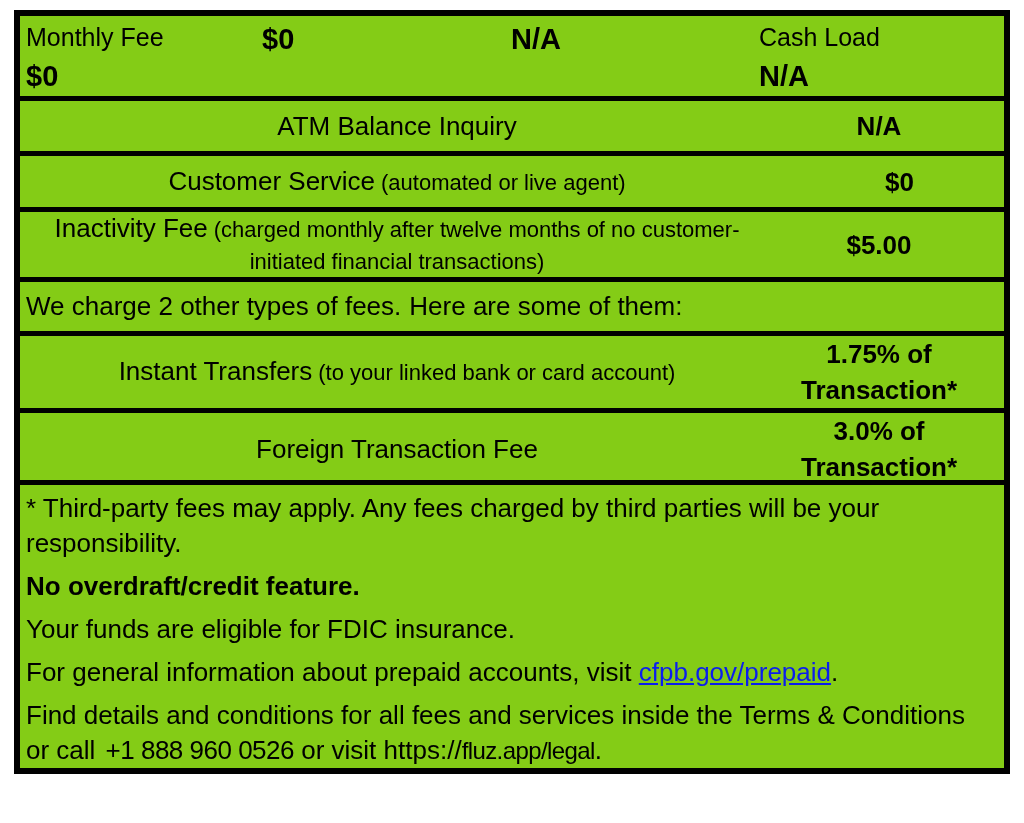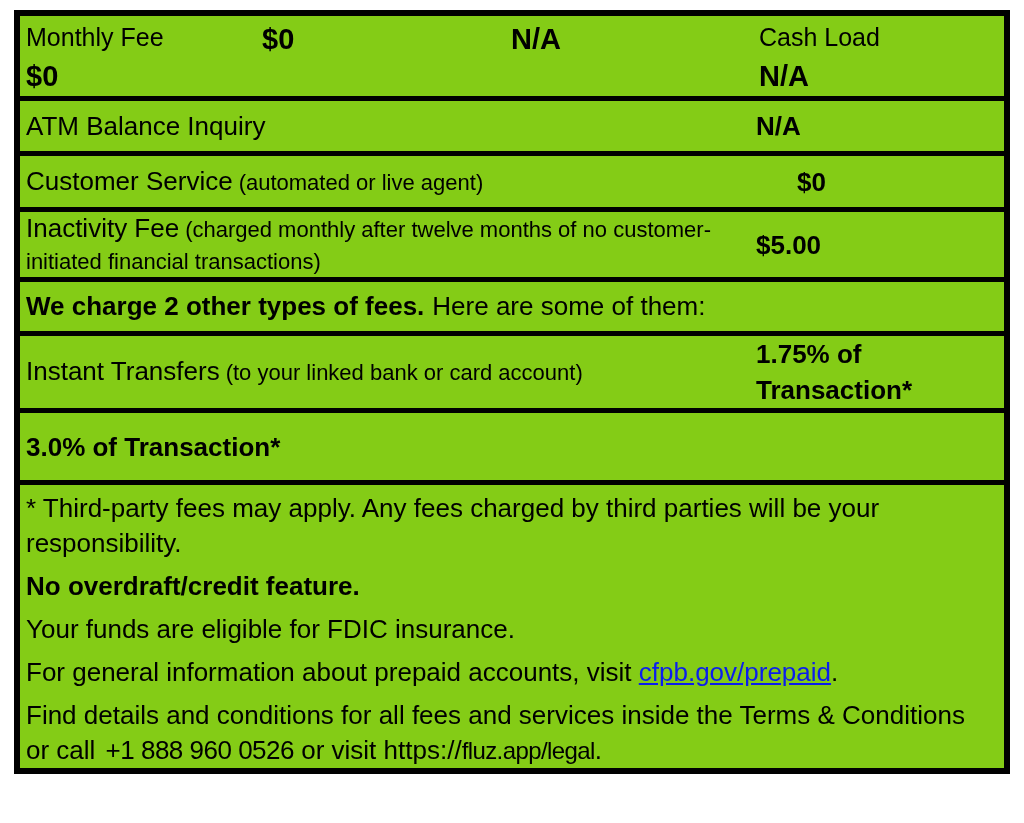--- a/index.html
+++ b/index.html
@@ -28,41 +28,42 @@
     padding: 3px 8px 0 6px;
   }
   .hlabel { font-size: 25px; line-height: 37px; white-space: nowrap; }
   .hvalue { font-size: 29px; font-weight: bold; line-height: 40px; }
 
   
   .fee-row {
     display: grid;
     grid-template-columns: 730px 1fr;
     align-items: center;
-    padding: 0 8px 0 6px;
+    padding: 0 8px 0 12px;
+    text-align: center;
   }
   .h-atm   { height: 55px; }
   .h-cs    { height: 56px; gap: 41px; }
   .h-inact { height: 70px; }
   .h-it    { height: 77px; }
   .h-ftf   { height: 72px; }
   .fee-label { font-size: 26px; line-height: 30px; }
   .note { font-size: 22px; margin-left: 6px; }
   .fee-value { font-size: 26px; font-weight: bold; line-height: 36px; }
 
   
   .other-row {
     height: 54px;
     display: flex;
     align-items: center;
     font-size: 26px;
     padding: 0 8px 0 6px;
     white-space: nowrap;
   }
-  .other-bold { font-weight: bold; }
+  .other-bold { font-weight: normal; }
   .other-rest { margin-left: 8px; }
 
   
   .footer-row {
     height: 288px;
     padding: 6px 10px 0 6px;
     font-size: 26px;
     line-height: 35px;
   }
   .footer-row p { margin: 0 0 8px 0; }
@@ -120,20 +121,23 @@
   </div>
 
   <div class="row fee-row h-it">
     <div class="fee-label">
       <span>Instant Transfers</span><span class="note">(to your linked bank or card account)</span>
     </div>
     <div class="fee-value">1.75% of Transaction*</div>
   </div>
 
   <div class="row fee-row h-ftf">
+    <div class="fee-label">
+      <span>Foreign Transaction Fee</span>
+    </div>
     <div class="fee-value">3.0% of Transaction*</div>
   </div>
 
   <div class="row footer-row">
     <p>* Third-party fees may apply. Any fees charged by third parties will be your responsibility.</p>
     <p class="bold">No overdraft/credit feature.</p>
     <p>Your funds are eligible for FDIC insurance.</p>
     <p><span>For general information about prepaid accounts, visit </span><a class="link">cfpb.gov/prepaid</a><span>.</span></p>
     <p><span>Find details and conditions for all fees and services inside the Terms &amp; Conditions or call </span><span class="phone">+1 888 960 0526</span><span> or visit </span><span>https://</span><span class="url-domain">fluz.app/legal</span><span>.</span></p>
   </div>

